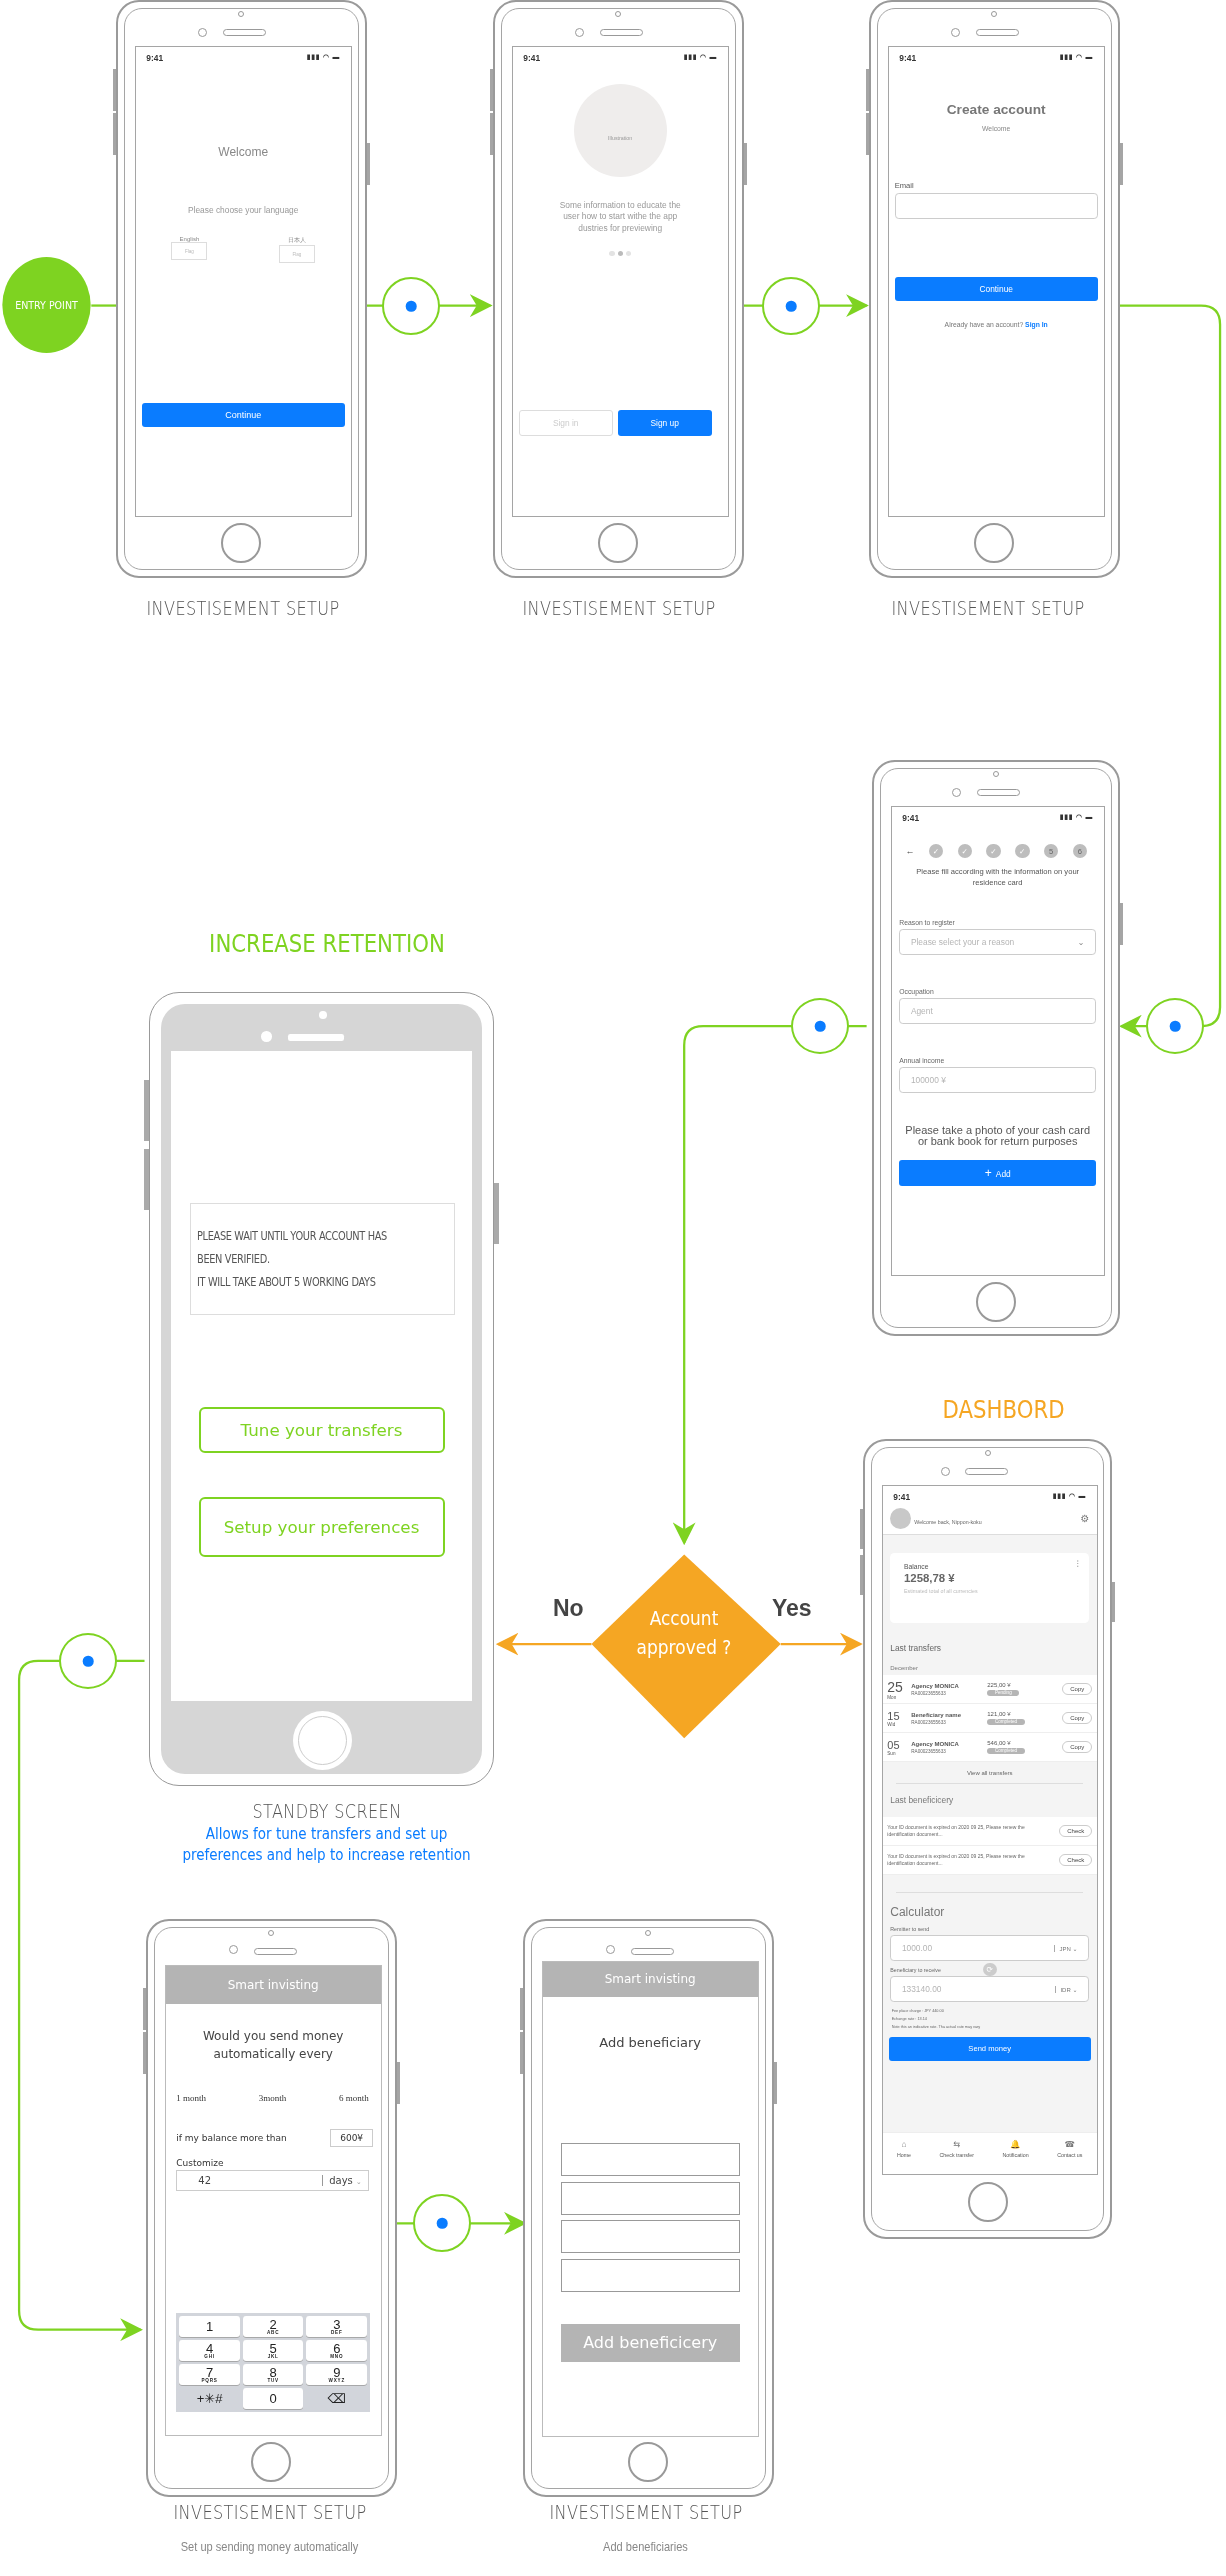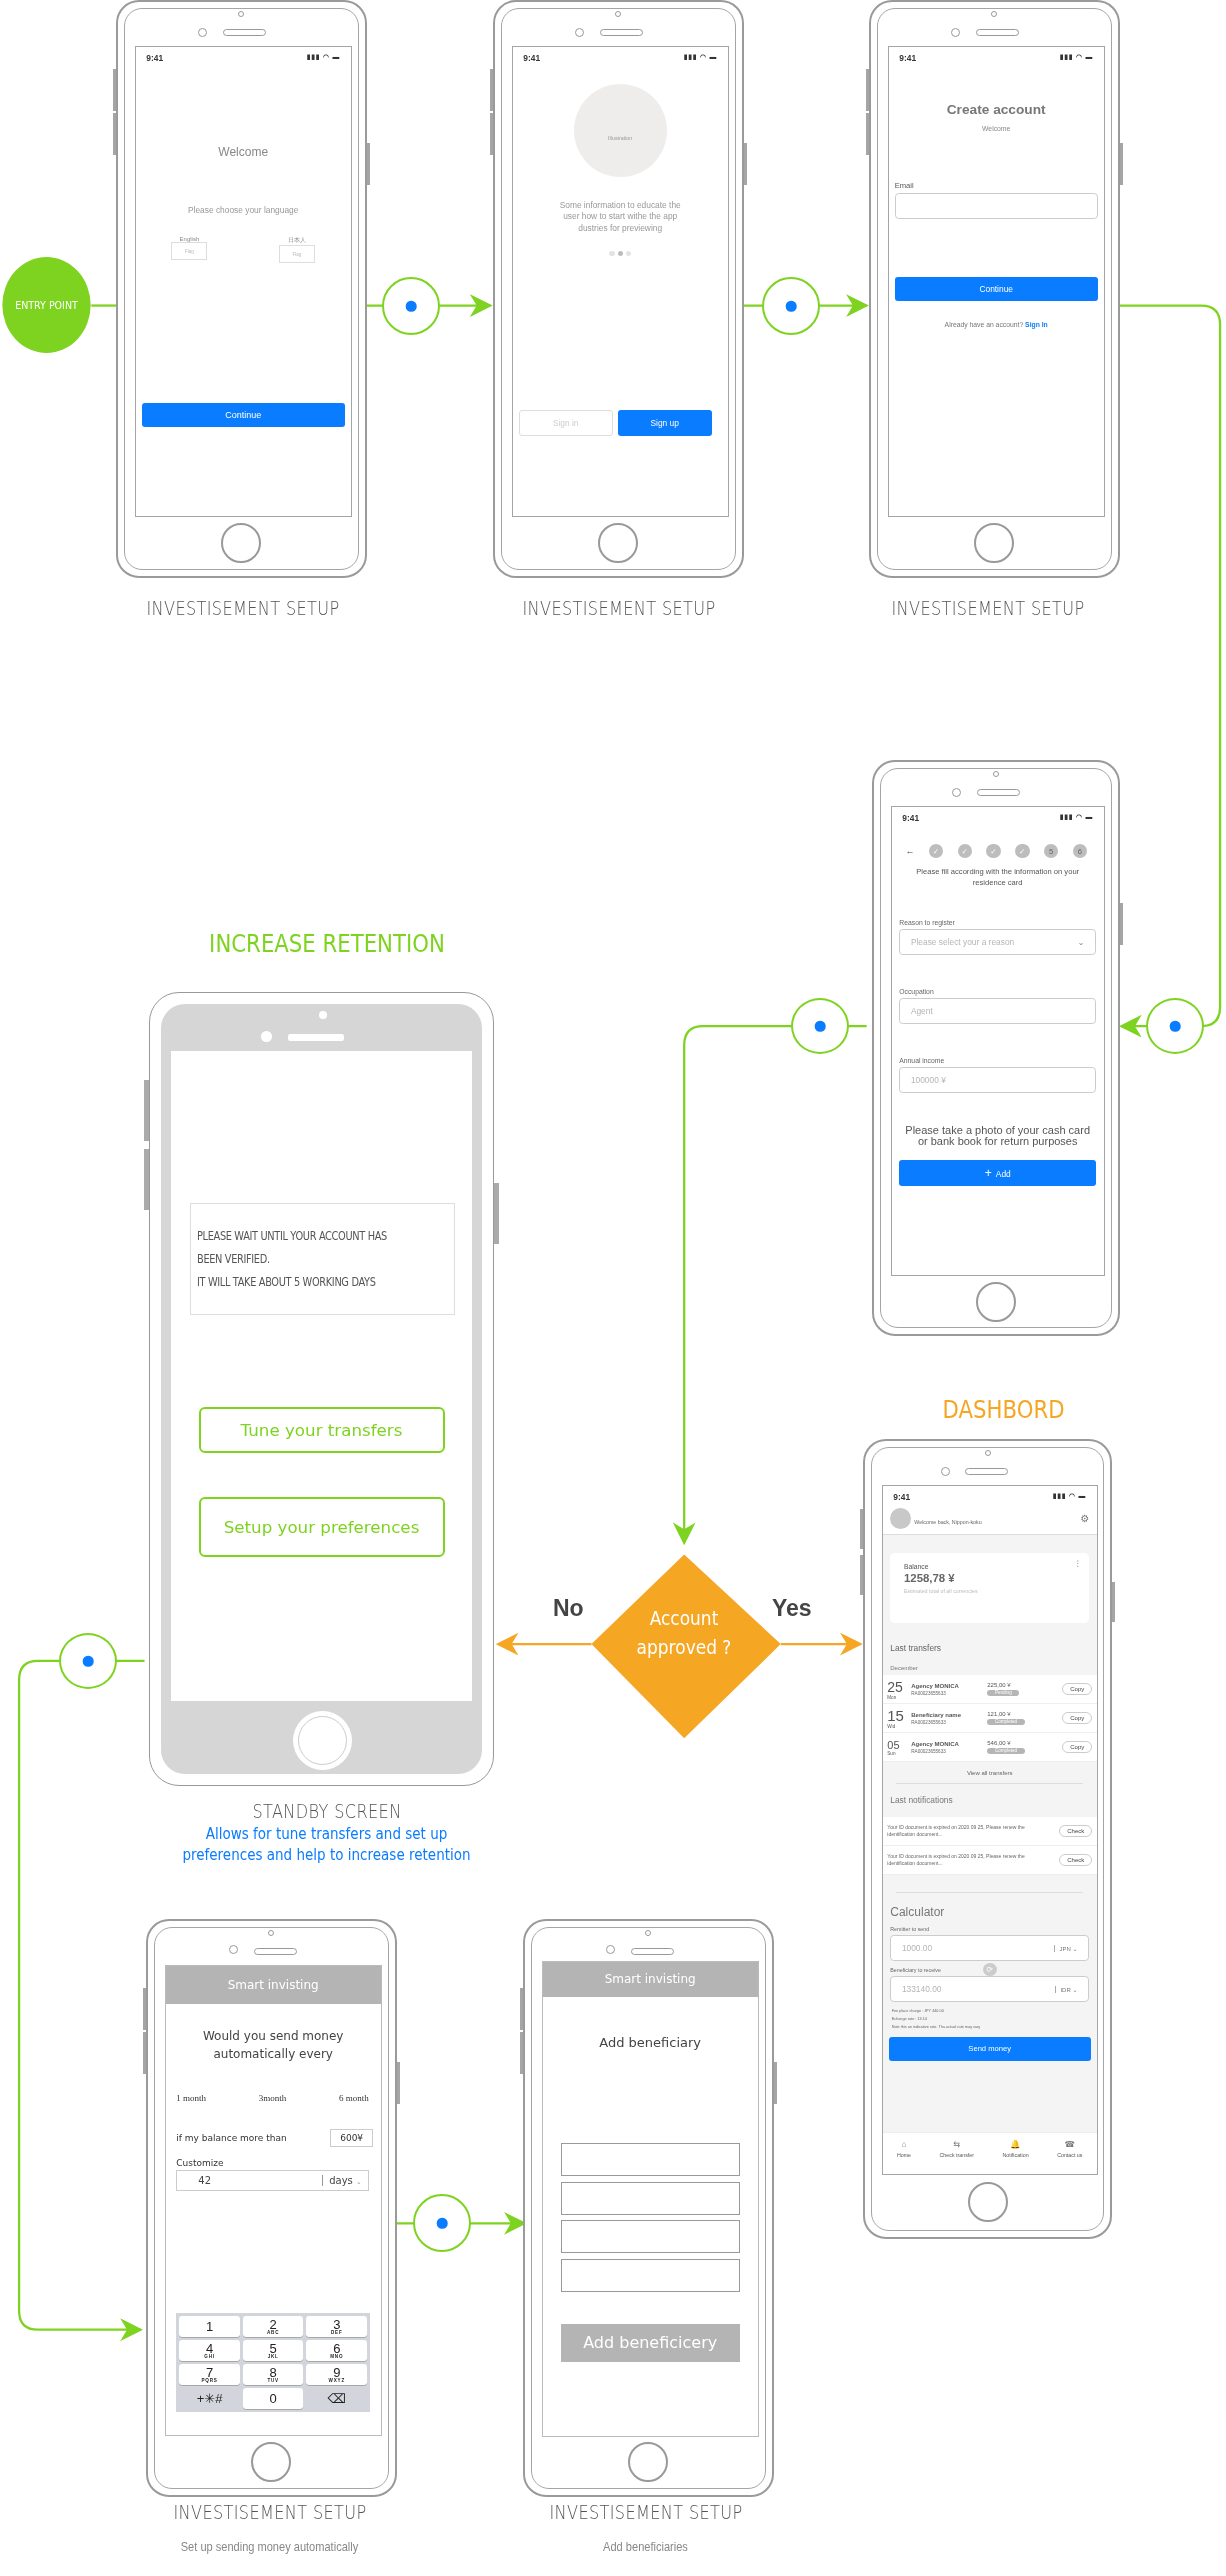--- a/index.html
+++ b/index.html
@@ -278,21 +278,21 @@
           </div>
   <div style="width:76px;margin-left:6px">
             <div style="font-weight:bold;color:#555;font-size:6px">Agency MONICA</div>
             <div style="font-size:4.6px;color:#666;margin-top:2.3px">RA00023655633</div>
           </div>
   <div style="width:46px"><div style="font-size:6px;color:#555">225,00 ¥</div><span class="pill">Pending</span></div>
   <span class="copy">Copy</span>
         </div>
         <div class="tr-row">
           <div style="width:18px;color:#555">
-            <div style="font-size:15px">15</div>
+            <div style="font-size:11px">15</div>
             <div style="font-size:4.6px">Wid</div>
           </div>
   <div style="width:76px;margin-left:6px">
             <div style="font-weight:bold;color:#555;font-size:6px">Beneficiary name</div>
             <div style="font-size:4.6px;color:#666;margin-top:2.3px">RA00023655633</div>
           </div>
   <div style="width:46px"><div style="font-size:6px;color:#555">121,00 ¥</div><span class="pill">Completed</span></div>
   <span class="copy">Copy</span>
         </div>
         <div class="tr-row">
@@ -302,21 +302,21 @@
           </div>
   <div style="width:76px;margin-left:6px">
             <div style="font-weight:bold;color:#555;font-size:6px">Agency MONICA</div>
             <div style="font-size:4.6px;color:#666;margin-top:2.3px">RA00023655633</div>
           </div>
   <div style="width:46px"><div style="font-size:6px;color:#555">546,00 ¥</div><span class="pill">Completed</span></div>
   <span class="copy">Copy</span>
         </div>
       </div>
     <div style="text-align:center;font-size:6px;color:#666;padding:7.6px 0;border-bottom:0.8px solid #ddd;margin:0 13.7px">View all transfers</div>
-    <div style="margin:10.6px 7.6px 12px;font-size:8.4px;color:#777">Last notifications</div>
+    <div style="margin:10.6px 7.6px 12px;font-size:8.4px;color:#777">Last beneficicery</div>
     <div id="notifs">
         <div class="notif">
           <span style="width:152px;font-size:5px;line-height:6.8px">Your ID document is expired on 2020 09 25, Please renew the identification document...</span>
           <span class="copy">Check</span>
         </div>
         <div class="notif">
           <span style="width:152px;font-size:5px;line-height:6.8px">Your ID document is expired on 2020 09 25, Please renew the identification document...</span>
           <span class="copy">Check</span>
         </div>
       </div>

